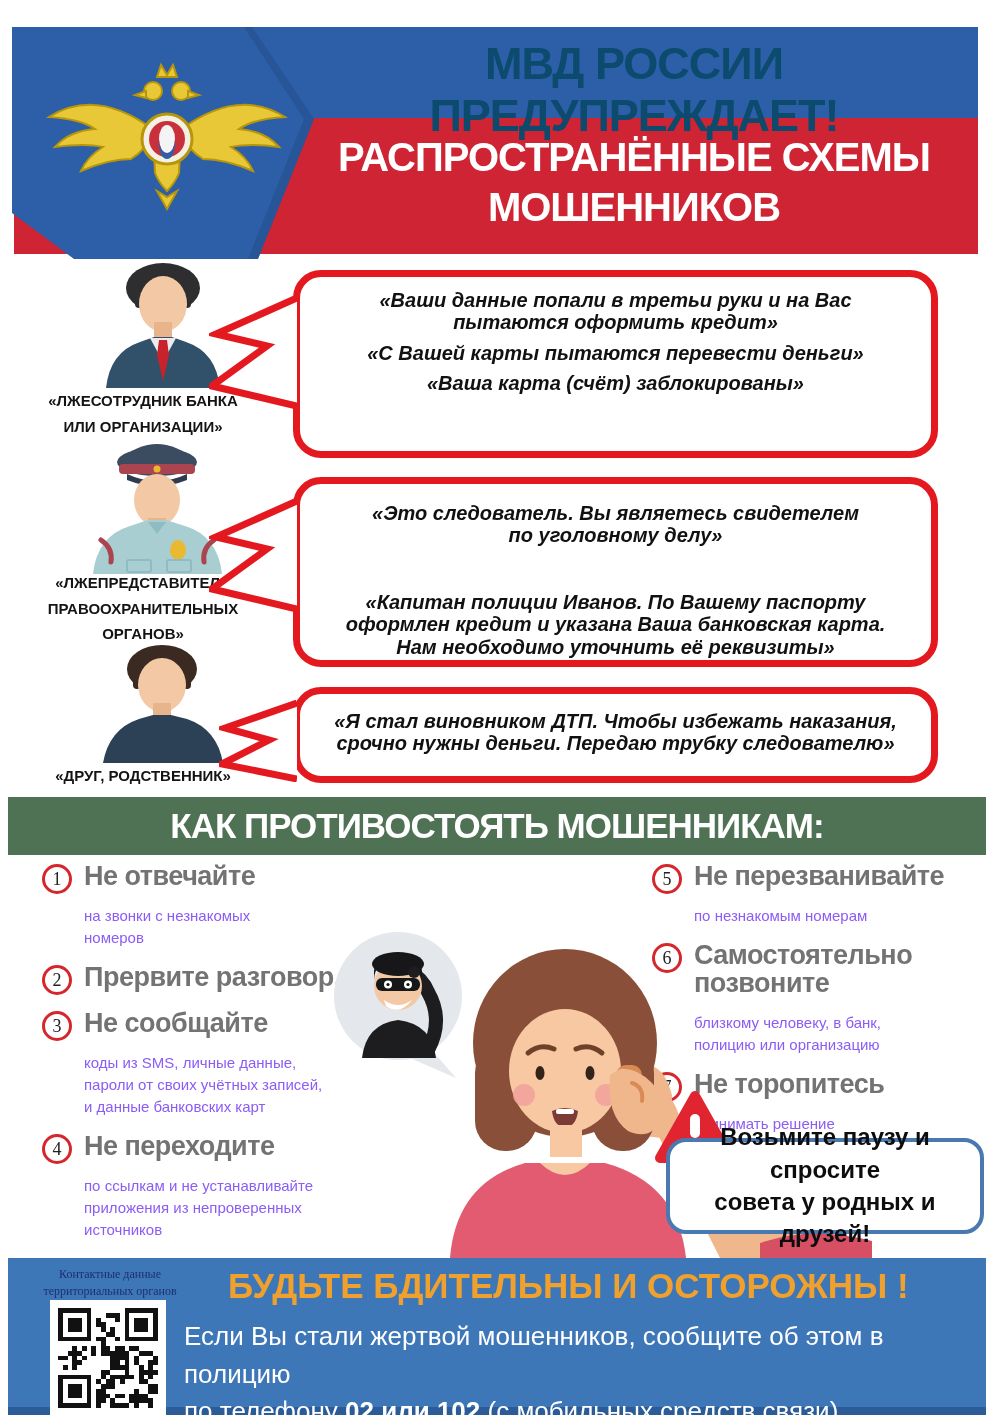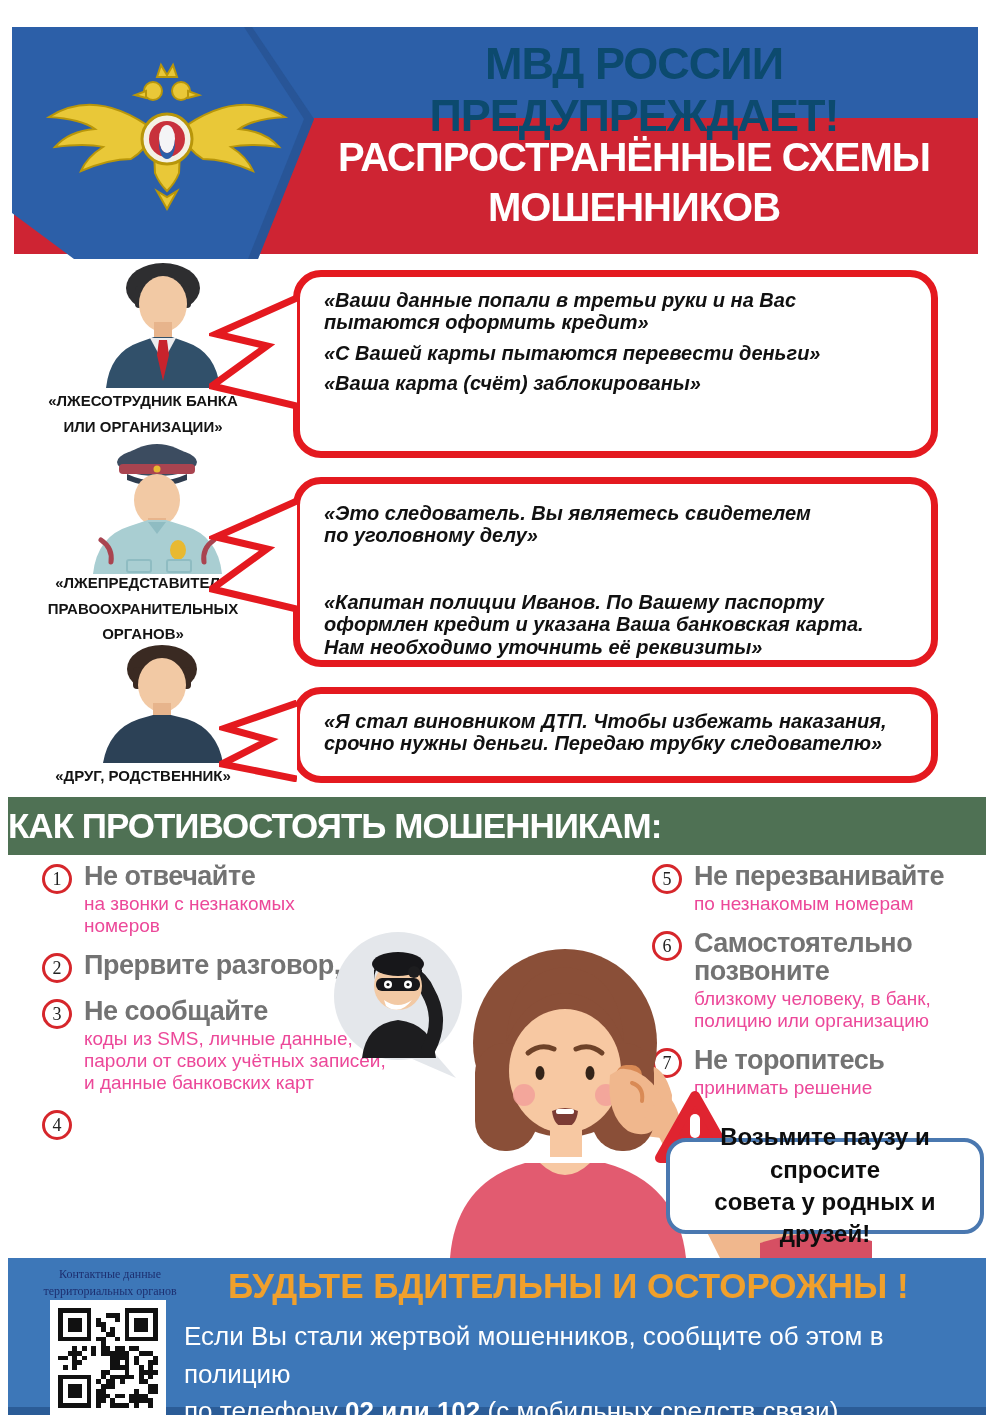--- a/index.html
+++ b/index.html
@@ -15,41 +15,41 @@
   .hdr-sub{position:absolute;left:300px;top:132px;width:668px;text-align:center;
            color:#fff;font-weight:bold;font-size:40px;letter-spacing:-1px;line-height:1.25;white-space:pre-line;}
 
   
   .avatar{position:absolute;}
   .char-label{position:absolute;left:28px;width:230px;text-align:center;
               font-weight:bold;font-size:15px;color:#141414;line-height:1.7;white-space:pre-line;}
 
   
   .bubble{position:absolute;left:293px;width:645px;background:#fff;border:7px solid #e4191f;
-          border-radius:28px;box-sizing:border-box;padding:12px 24px;}
+          border-radius:28px;box-sizing:border-box;padding:12px 24px;text-align:center;}
   .bubble p{margin:0 0 8px 0;font-style:italic;font-weight:bold;font-size:20px;line-height:1.12;
             color:#111;white-space:pre-line;}
   .bubble.b2 p{margin-bottom:44px;}
   .bubble.b2 p:last-child{margin-bottom:0;}
   .tail{position:absolute;z-index:3;}
 
   
   .green-banner{position:absolute;left:8px;top:797px;width:978px;height:58px;background:#4f7154;
-                color:#fff;font-weight:bold;font-size:35px;letter-spacing:-1px;text-align:left;line-height:58px;}
+                color:#fff;font-weight:bold;font-size:35px;letter-spacing:-1px;text-align:center;line-height:58px;}
 
   
   .col{position:absolute;top:862px;}
   .col-left{left:42px;width:390px;}
   .col-right{left:652px;width:336px;}
   .tip{display:flex;margin-bottom:14px;}
   .tip-badge{flex:0 0 30px;width:30px;height:30px;border:3px solid #d6262b;border-radius:50%;
              background:#fff;box-sizing:border-box;text-align:center;line-height:24px;
              font-family:"Liberation Serif",serif;font-size:18px;color:#222;margin-right:12px;margin-top:2px;}
   .tip-title{font-weight:bold;font-size:27px;line-height:28px;letter-spacing:-0.5px;color:#737373;white-space:pre-line;}
-  .tip-body{font-size:19px;line-height:22px;color:#ec4899;margin-top:3px;white-space:pre-line;}
+  .tip-body{font-size:15px;line-height:22px;color:#8b5cf6;margin-top:15px;white-space:pre-line;}
 
   
   .advice-wrap{position:absolute;left:650px;top:1090px;width:336px;height:150px;}
   .advice-box{position:absolute;left:16px;top:48px;width:318px;height:96px;background:#fff;
               border:4px solid #4a78b0;border-radius:20px;box-sizing:border-box;
               display:flex;align-items:center;justify-content:center;text-align:center;
               font-weight:bold;font-size:24px;line-height:1.35;color:#0d0d0d;white-space:pre-line;}
   .warn-tri{position:absolute;left:4px;top:0;}
 
   
@@ -204,20 +204,26 @@
       <span class="tip-badge">3</span>
       <span>
         <div class="tip-title">Не сообщайте</div>
         <div class="tip-body">коды из SMS, личные данные,
 пароли от своих учётных записей,
 и данные банковских карт</div>
       </span>
     </div>
     <div class="tip">
       <span class="tip-badge">4</span>
+      <span>
+        <div class="tip-title">Не переходите</div>
+        <div class="tip-body">по ссылкам и не устанавливайте
+приложения из непроверенных
+источников</div>
+      </span>
     </div>
   </div>
 
   <div class="col col-right">
     <div class="tip">
       <span class="tip-badge">5</span>
       <span>
         <div class="tip-title">Не перезванивайте</div>
         <div class="tip-body">по незнакомым номерам</div>
       </span>

